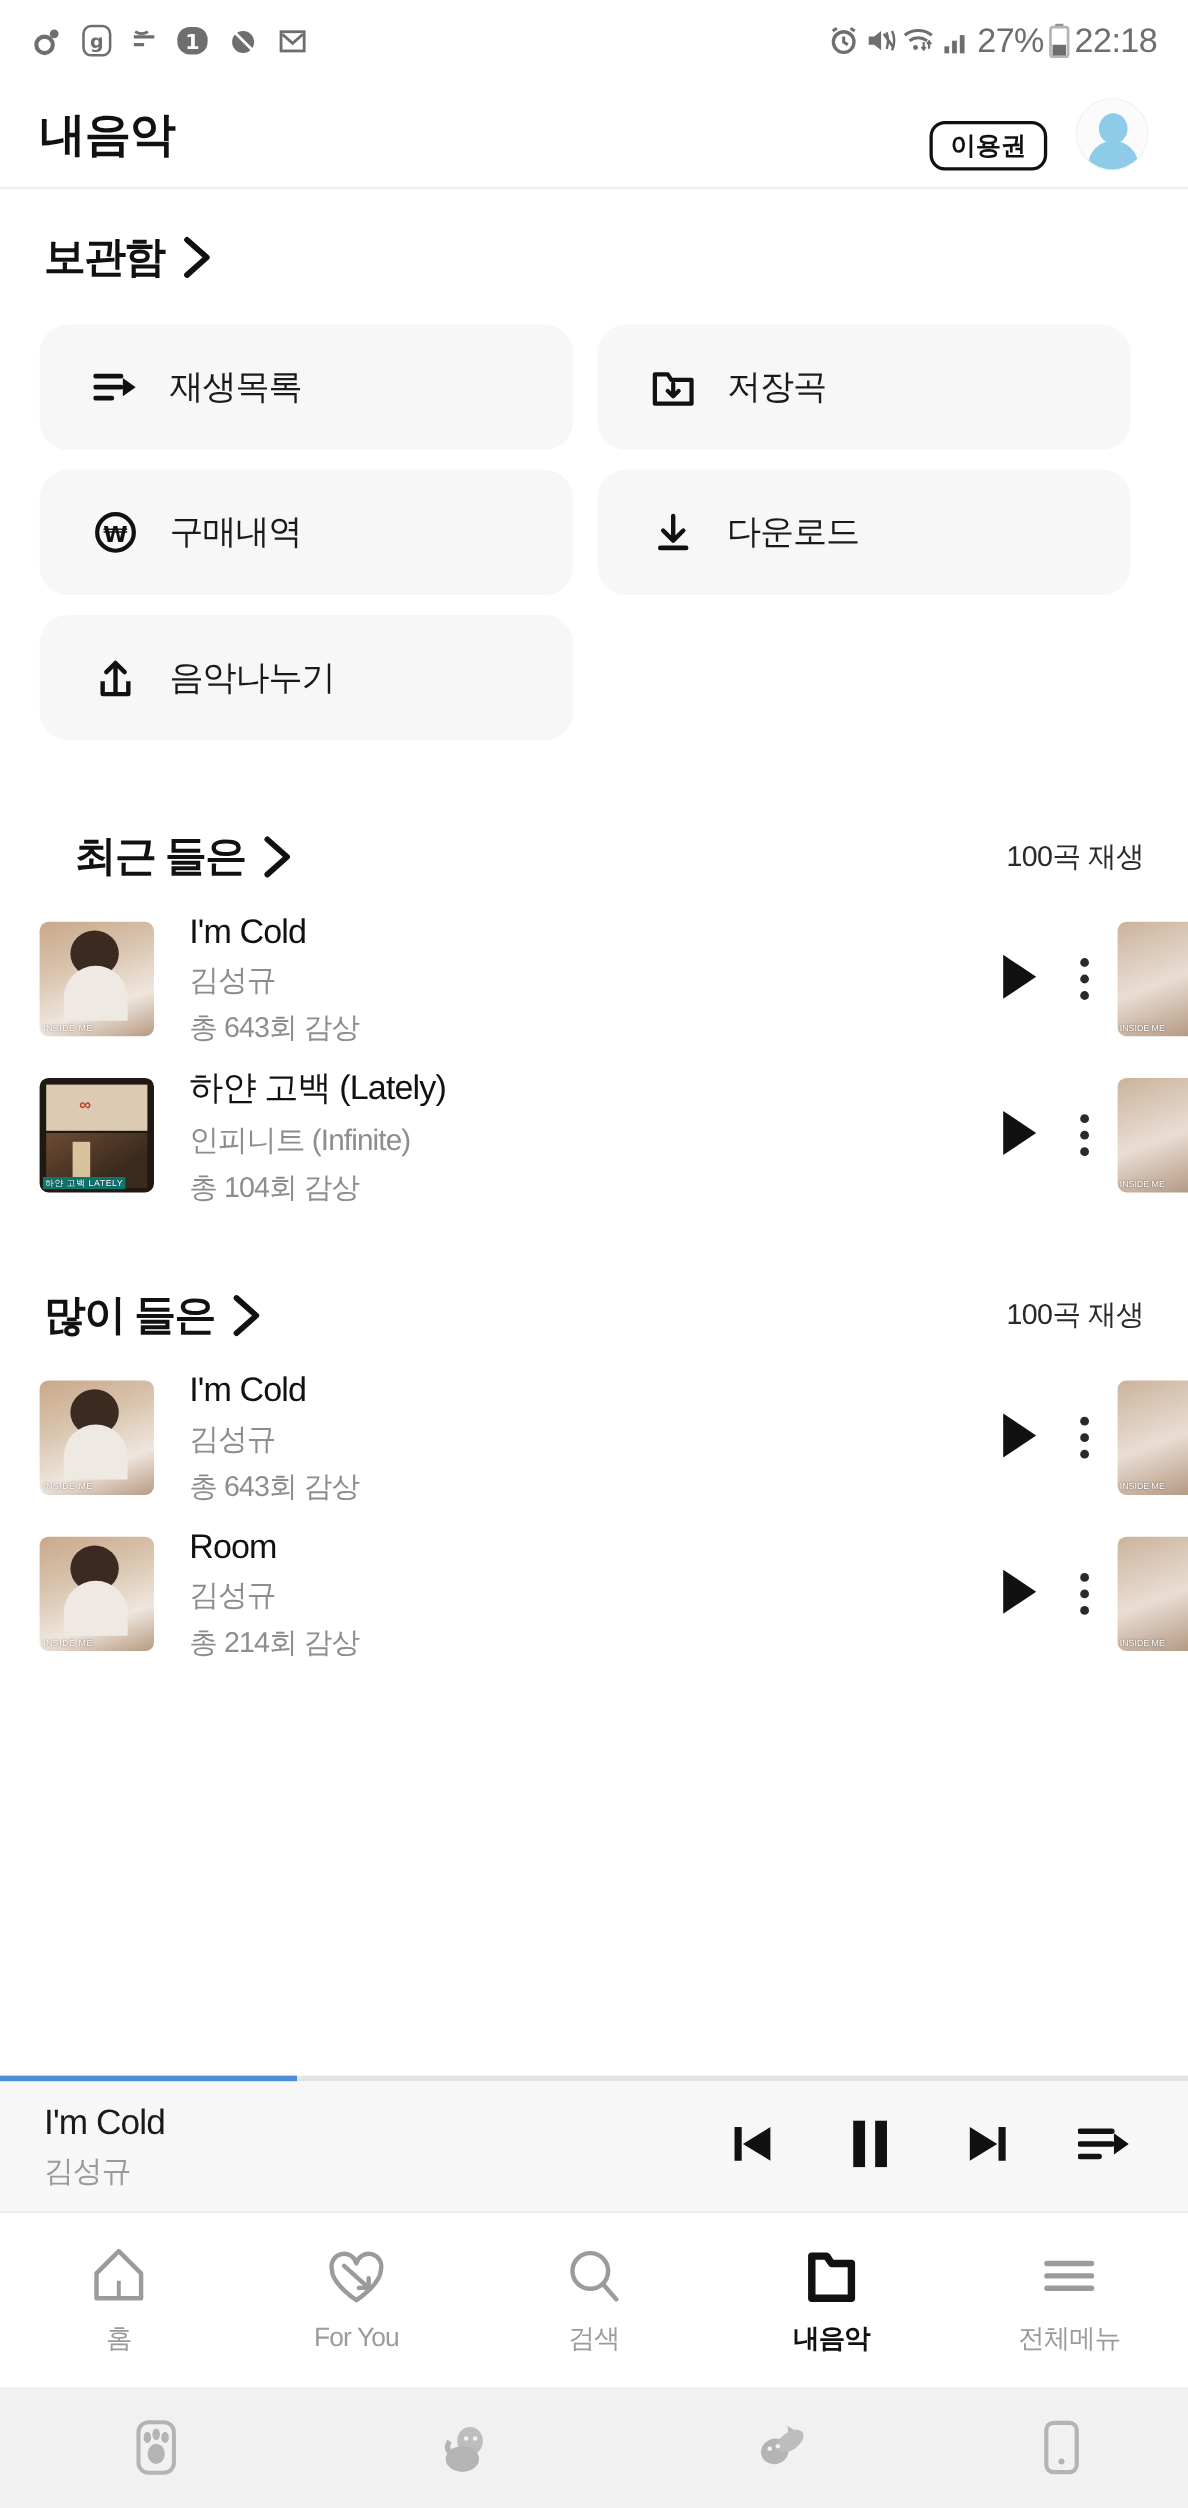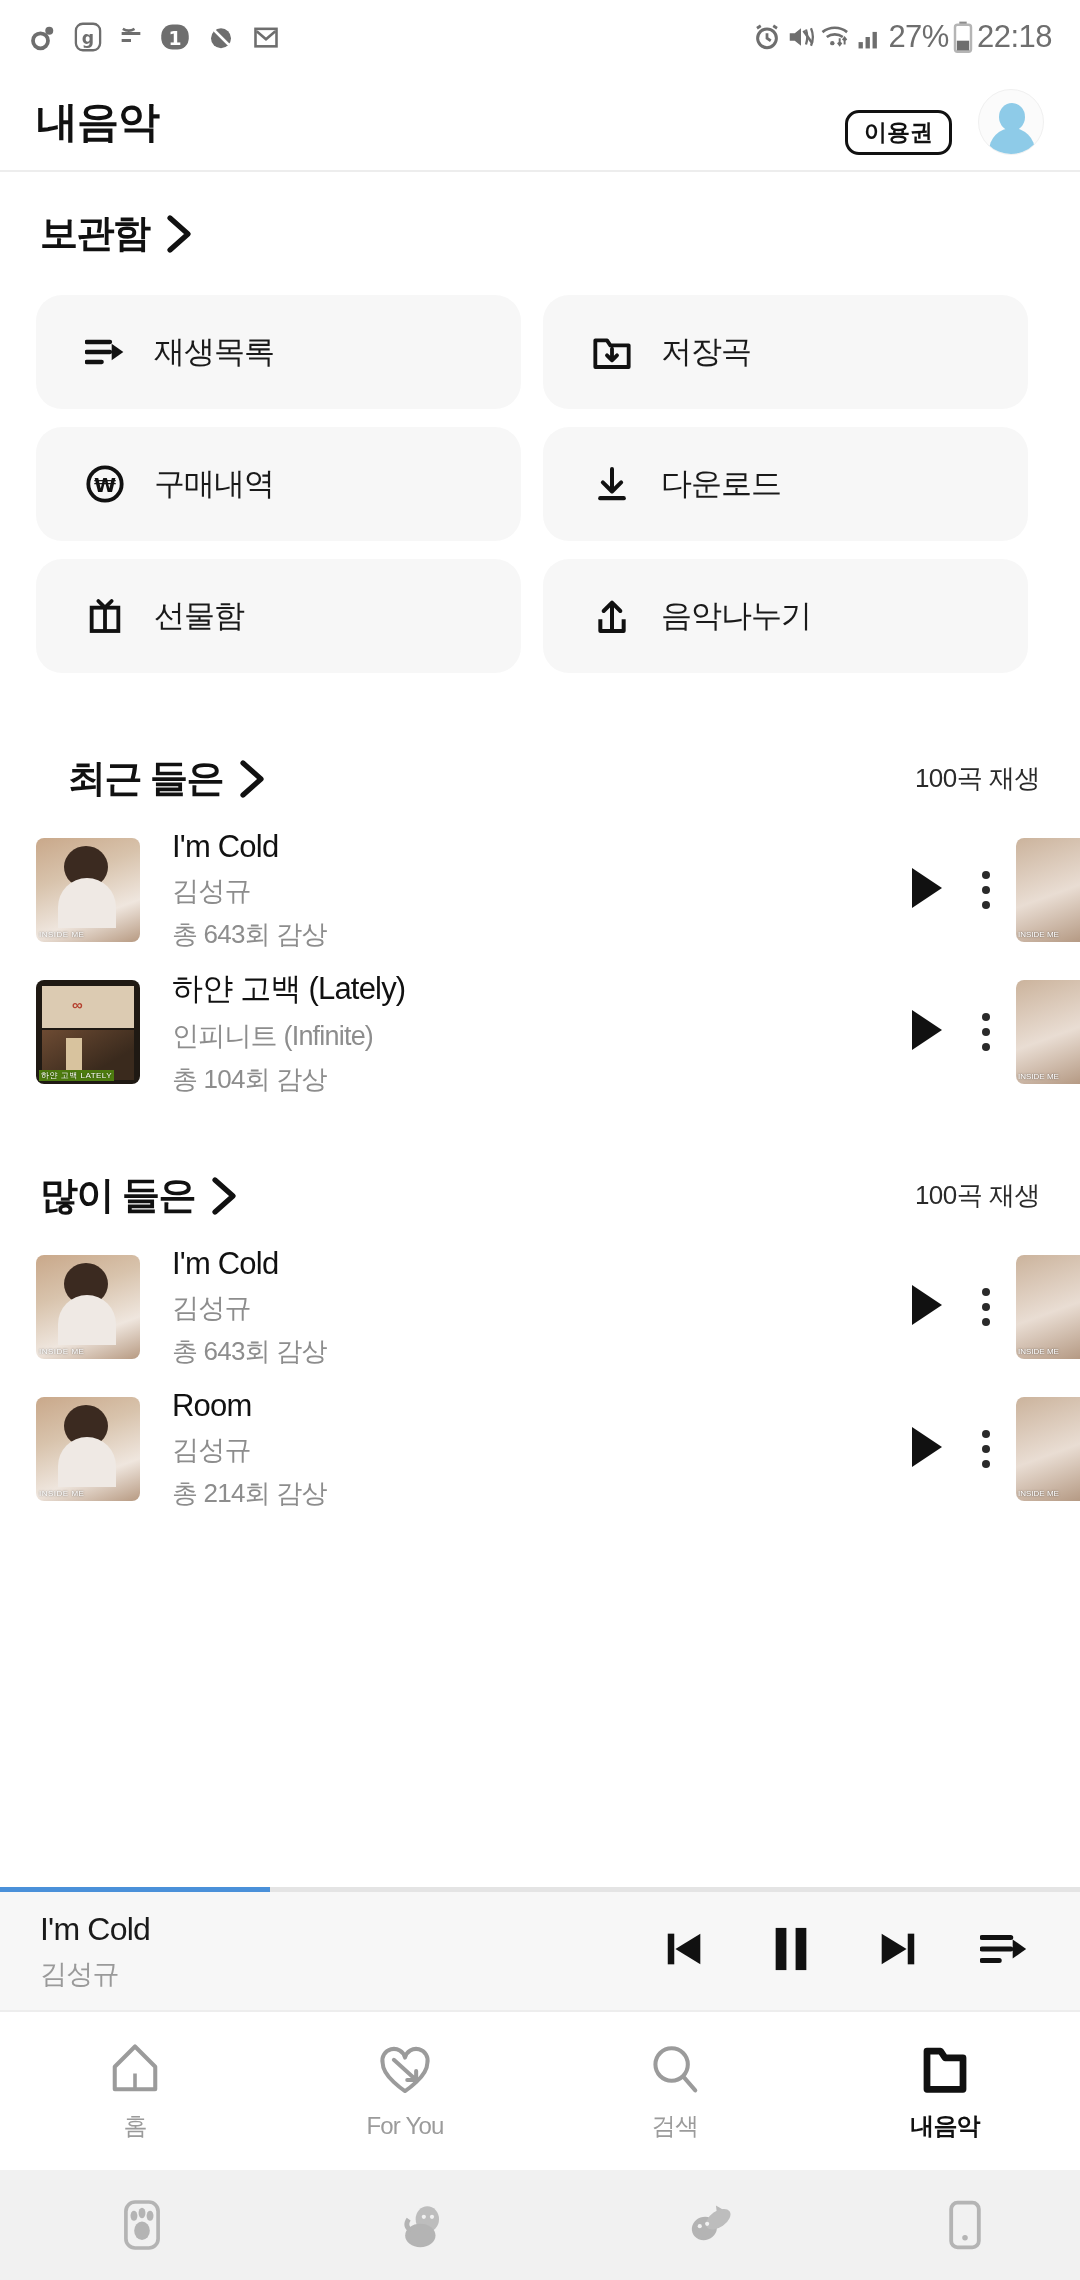--- a/index.html
+++ b/index.html
@@ -280,30 +280,20 @@
           <svg width="40" height="40" viewBox="0 0 24 24">
               <path d="M12 3v13M6.5 11l5.5 5.5L17.5 11" stroke="#111" stroke-width="2.4" fill="none" stroke-linecap="round" stroke-linejoin="round"></path>
               <path d="M5 20.5h14" stroke="#111" stroke-width="2.6" stroke-linecap="round"></path>
             </svg>
         </span>
         <span class="lib-label">다운로드</span>
       </div>
       <div class="lib-cell">
         <span class="lib-ico">
           <svg width="40" height="40" viewBox="0 0 24 24">
-              <rect x="4" y="7" width="16" height="14" fill="none" stroke="#111" stroke-width="2.3"></rect>
-              <path d="M12 7v14" stroke="#111" stroke-width="2.3"></path>
-              <path d="M8 3l4 4 4-4" stroke="#111" stroke-width="2.3" fill="none" stroke-linecap="round"></path>
-            </svg>
-        </span>
-        <span class="lib-label">선물함</span>
-      </div>
-      <div class="lib-cell">
-        <span class="lib-ico">
-          <svg width="40" height="40" viewBox="0 0 24 24">
               <path d="M12 20V4M7 9l5-5 5 5" stroke="#111" stroke-width="2.4" fill="none" stroke-linecap="round" stroke-linejoin="round"></path>
               <path d="M5 14v7h14v-7" stroke="#111" stroke-width="2.4" fill="none" stroke-linejoin="round"></path>
             </svg>
         </span>
         <span class="lib-label">음악나누기</span>
       </div>
     </div>
 
     <div class="section-head" style="padding-top:80px;margin-left:28px;">
       <span class="section-title">최근 들은</span>
@@ -344,21 +334,21 @@
           <span class="cap">INSIDE ME</span>
         </div>
       </div>
 
       <div class="song-row" style="margin-top:18px;">
         <div class="thumb" style="background:#1f1913;">
           <div style="position:absolute;left:6px;top:6px;right:6px;height:42px;background:#dccbb2;"></div>
           <div style="position:absolute;left:36px;top:16px;font-size:15px;color:#b5412f;font-weight:bold;">∞</div>
           <div style="position:absolute;left:6px;top:50px;right:6px;bottom:4px;background:linear-gradient(150deg,#6d4b33,#3a2a1d 70%);"></div>
           <div style="position:absolute;left:30px;top:58px;width:16px;height:36px;background:#d8c39e;"></div>
-          <span class="cap" style="background:#4d7c0f;padding:0 2px;">하얀 고백 LATELY</span>
+          <span class="cap" style="background:#0f766e;padding:0 2px;">하얀 고백 LATELY</span>
         </div>
         <div class="song-meta">
           <span class="song-title">하얀 고백 (Lately)</span>
           <span class="song-artist">인피니트 (Infinite)</span>
           <span class="song-count">총 104회 감상</span>
         </div>
         <div class="row-actions">
           <span>
             <svg width="36" height="44" viewBox="0 0 18 22">
                 <path d="M2 1l15 10L2 21z" fill="#111"></path>
@@ -512,20 +502,28 @@
       </span>
       <span class="tlabel">검색</span>
     </div>
     <div class="tab active">
       <span class="ticon">
         <svg width="54" height="54" viewBox="0 0 24 24">
             <path d="M4 4h6l2 3h8v14H4z" fill="#fff" stroke="#111" stroke-width="3" stroke-linejoin="round"></path>
           </svg>
       </span>
       <span class="tlabel">내음악</span>
+    </div>
+    <div class="tab">
+      <span class="ticon">
+        <svg width="54" height="54" viewBox="0 0 24 24">
+            <path d="M3 7h18M3 12h18M3 17h18" stroke="#9b9b9b" stroke-width="2.2" stroke-linecap="round"></path>
+          </svg>
+      </span>
+      <span class="tlabel">전체메뉴</span>
     </div>
   </div>
 
   <div class="androidnav">
     <div class="nav-slot" style="flex:1.05">
       <svg width="46" height="56" viewBox="0 0 20 24">
           <rect x="3" y="2" width="14" height="20" rx="4" fill="none" stroke="#b4b4b4" stroke-width="1.6"></rect>
           <ellipse cx="6.5" cy="8" rx="1.5" ry="2.2" fill="#b4b4b4"></ellipse>
           <ellipse cx="10" cy="6.8" rx="1.5" ry="2.3" fill="#b4b4b4"></ellipse>
           <ellipse cx="13.5" cy="8" rx="1.5" ry="2.2" fill="#b4b4b4"></ellipse>

